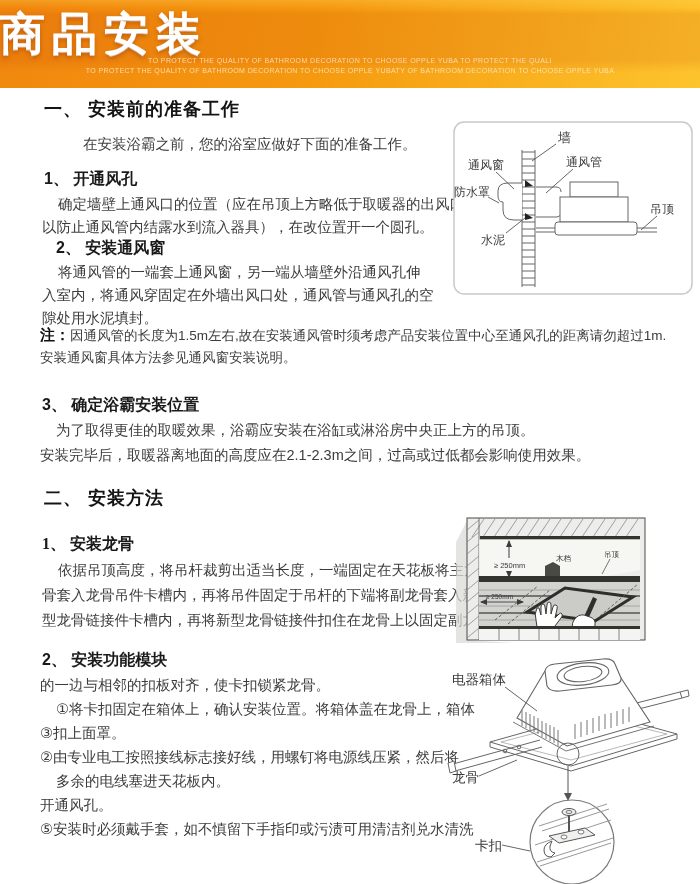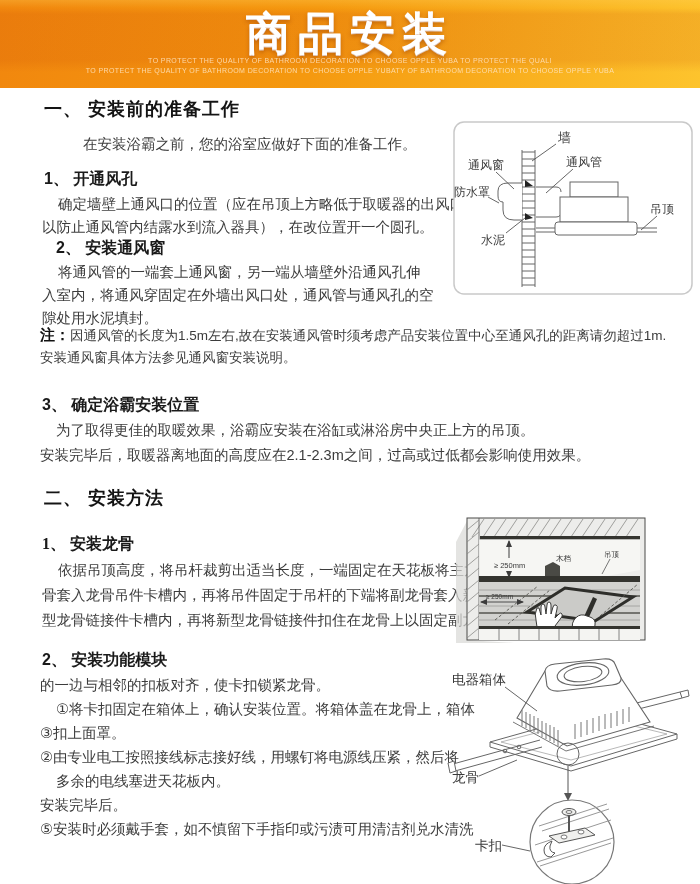--- a/index.html
+++ b/index.html
@@ -14,21 +14,21 @@
     position:absolute; left:0; top:0; width:700px; height:88px;
     background:linear-gradient(100deg,#f1870e 0%,#f5990f 45%,#fdc42d 100%);
   }
   .banner::after {
     content:""; position:absolute; inset:0;
     background:linear-gradient(180deg, rgba(255,210,90,.28) 0%, rgba(255,210,90,0) 9%,
                rgba(196,62,4,.15) 16%, rgba(196,62,4,.15) 68%, rgba(255,210,90,0) 82%);
     pointer-events:none;
   }
   .banner-title {
-    position:absolute; left:0; top:4px; width:100%; text-align:center;
+    position:absolute; left:0; top:4px; width:100%; 
     font-size:45px; font-weight:900; letter-spacing:7px; color:#ffffff;
     text-shadow:0 3px 4px rgba(140,50,0,.45), 0 1px 0 #fff;
     z-index:2;
   }
   .banner-watermark {
     position:absolute; left:0; width:100%; text-align:center;
     font-size:7px; line-height:10px; letter-spacing:.4px;
     color:rgba(255,228,190,.85); z-index:2; white-space:nowrap;
   }
   .wm1 { top:56px; } .wm2 { top:66px; }
@@ -105,21 +105,21 @@
         <div class="line">①将卡扣固定在箱体上，确认安装位置。将箱体盖在龙骨上，箱体</div>
       </div>
       <div class="step">
         <div class="line">③扣上面罩。</div>
       </div>
       <div class="step">
         <div class="line">②由专业电工按照接线标志接好线，用螺钉将电源线压紧，然后将</div>
         <div class="line">多余的电线塞进天花板内。</div>
       </div>
       <div class="step">
-        <div class="line">安装完毕后。</div>
+        <div class="line">开通风孔。</div>
       </div>
       <div class="step">
         <div class="line">⑤安装时必须戴手套，如不慎留下手指印或污渍可用清洁剂兑水清洗</div>
       </div>
     </div>
 
   <svg class="abs" style="left:452px;top:119px;" width="244" height="178" viewBox="0 0 244 178">
     <rect x="2" y="3" width="238" height="172" rx="10" fill="#ffffff" stroke="#c9c9c9" stroke-width="1.5"></rect>
 
     <g stroke="#666" stroke-width="1">

